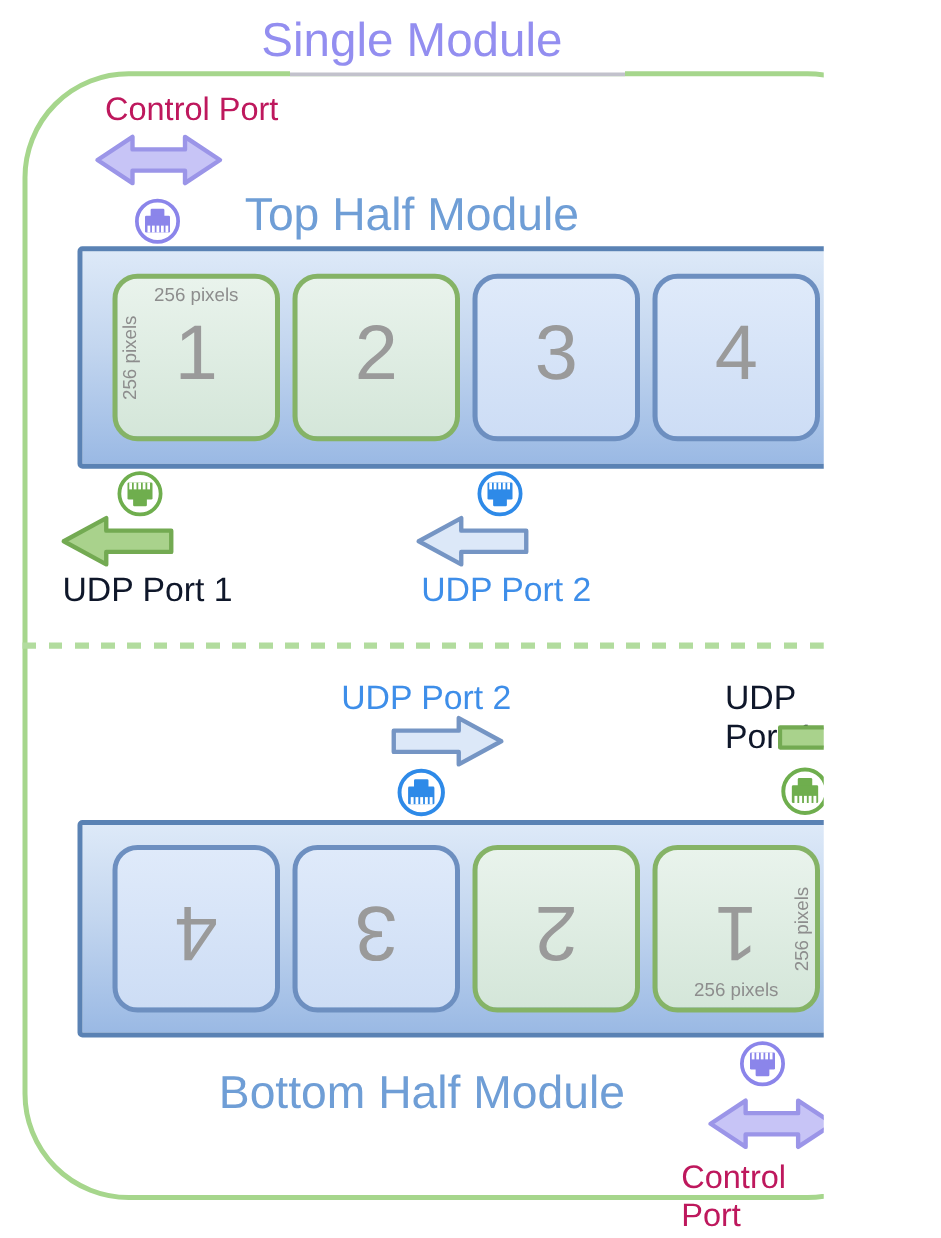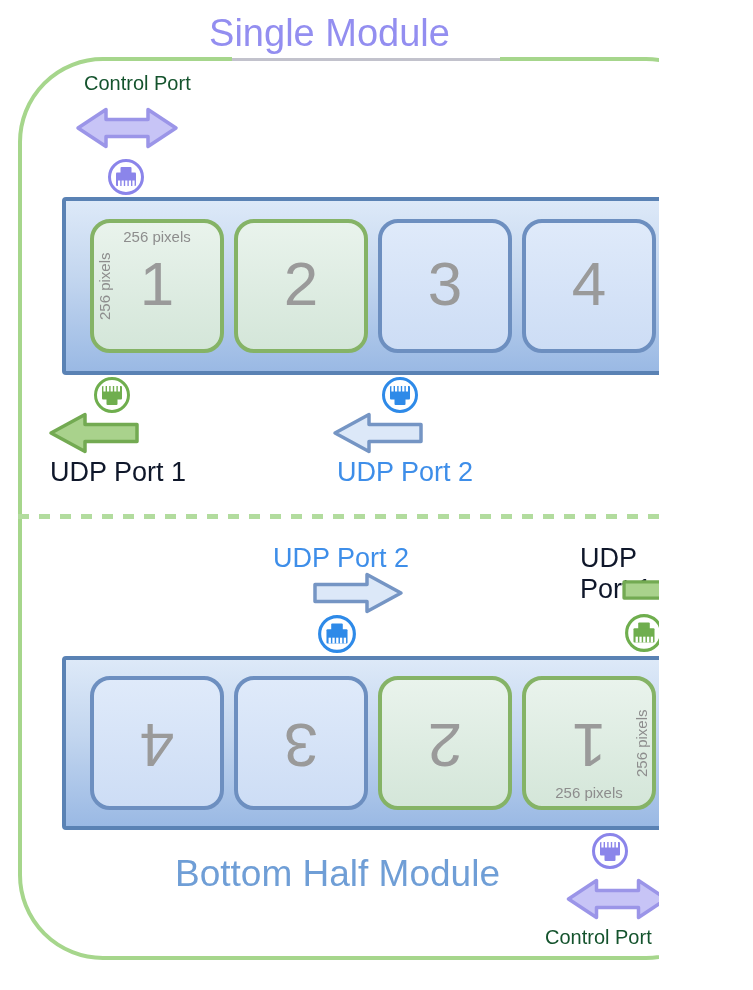--- a/index.html
+++ b/index.html
@@ -17,21 +17,21 @@
     background:#ffffff;border-bottom:3px solid #c2c2cc;z-index:2;
   }
   .page-title{
     position:absolute;left:0;right:0;top:12px;text-align:center;
     font-size:38px;color:#938ef0;z-index:3;
   }
   .half-title{position:absolute;left:0;right:0;text-align:center;font-size:37px;color:#6f9ed6;}
   .top-title{top:151px;}
   .bottom-title{top:853px;padding-left:16px;}
 
-  .cp-label{position:absolute;font-size:20px;color:#14532d;}
+  .cp-label{position:absolute;font-size:26px;color:#be185d;}
   .udp-label{position:absolute;font-size:27px;}
   .udp-green{color:#0f172a;}
   .udp-blue{color:#3e8ee9;text-align:right;}
 
   
   .module{
     position:absolute;left:62px;width:622px;height:178px;box-sizing:border-box;
     border:4px solid #5a82b4;border-radius:4px;
     background:linear-gradient(180deg,#dde9f8 0%,#c3d6ef 45%,#9ab9e4 100%);
   }
@@ -98,20 +98,21 @@
       <g fill="#ffffff">
         <rect x="11" y="22.5" width="2.2" height="5.5"></rect>
           <rect x="14.6" y="22.5" width="2.2" height="5.5"></rect>
         <rect x="18.2" y="22.5" width="2.2" height="5.5"></rect>
           <rect x="21.8" y="22.5" width="2.2" height="5.5"></rect>
         <rect x="25.4" y="22.5" width="2.2" height="5.5"></rect>
       </g>
     </svg>
   </span>
 
+  <div class="half-title top-title">Top Half Module</div>
 
   <div class="module top-module">
     <div class="block green" style="left:24px;">
       <div class="blk-top-label">256 pixels</div>
       <div class="vlabel vlabel-left">256 pixels</div>
       <div class="blk-num">1</div>
     </div>
     <div class="block green" style="left:168px;">
       <div class="blk-num">2</div>
     </div>

